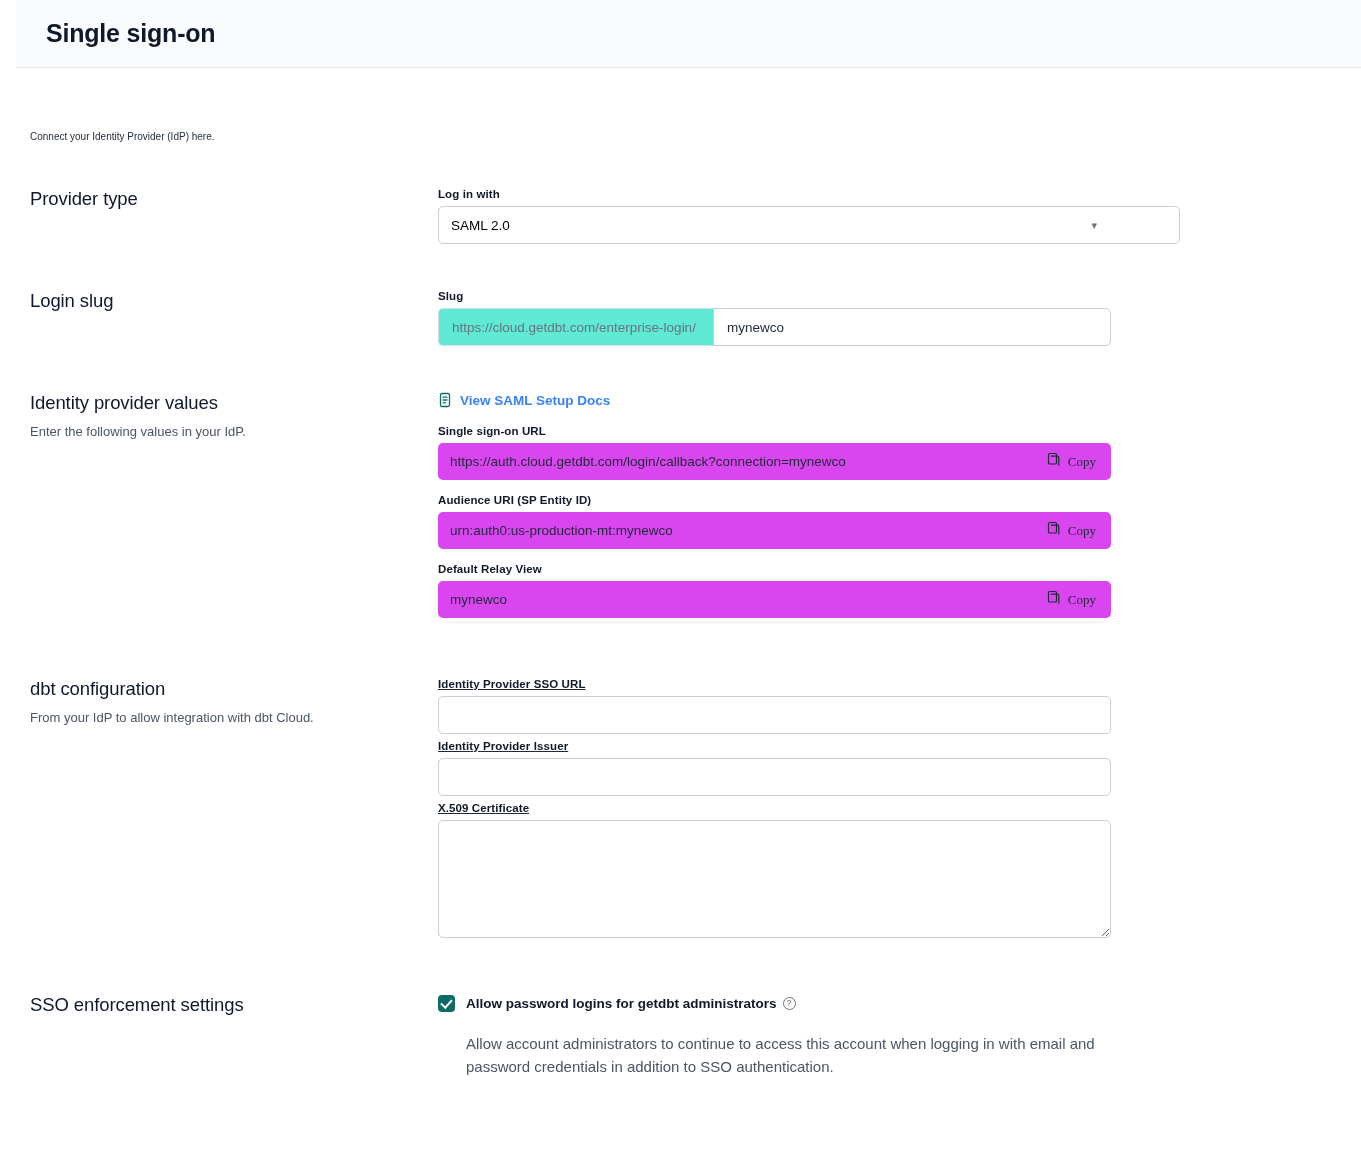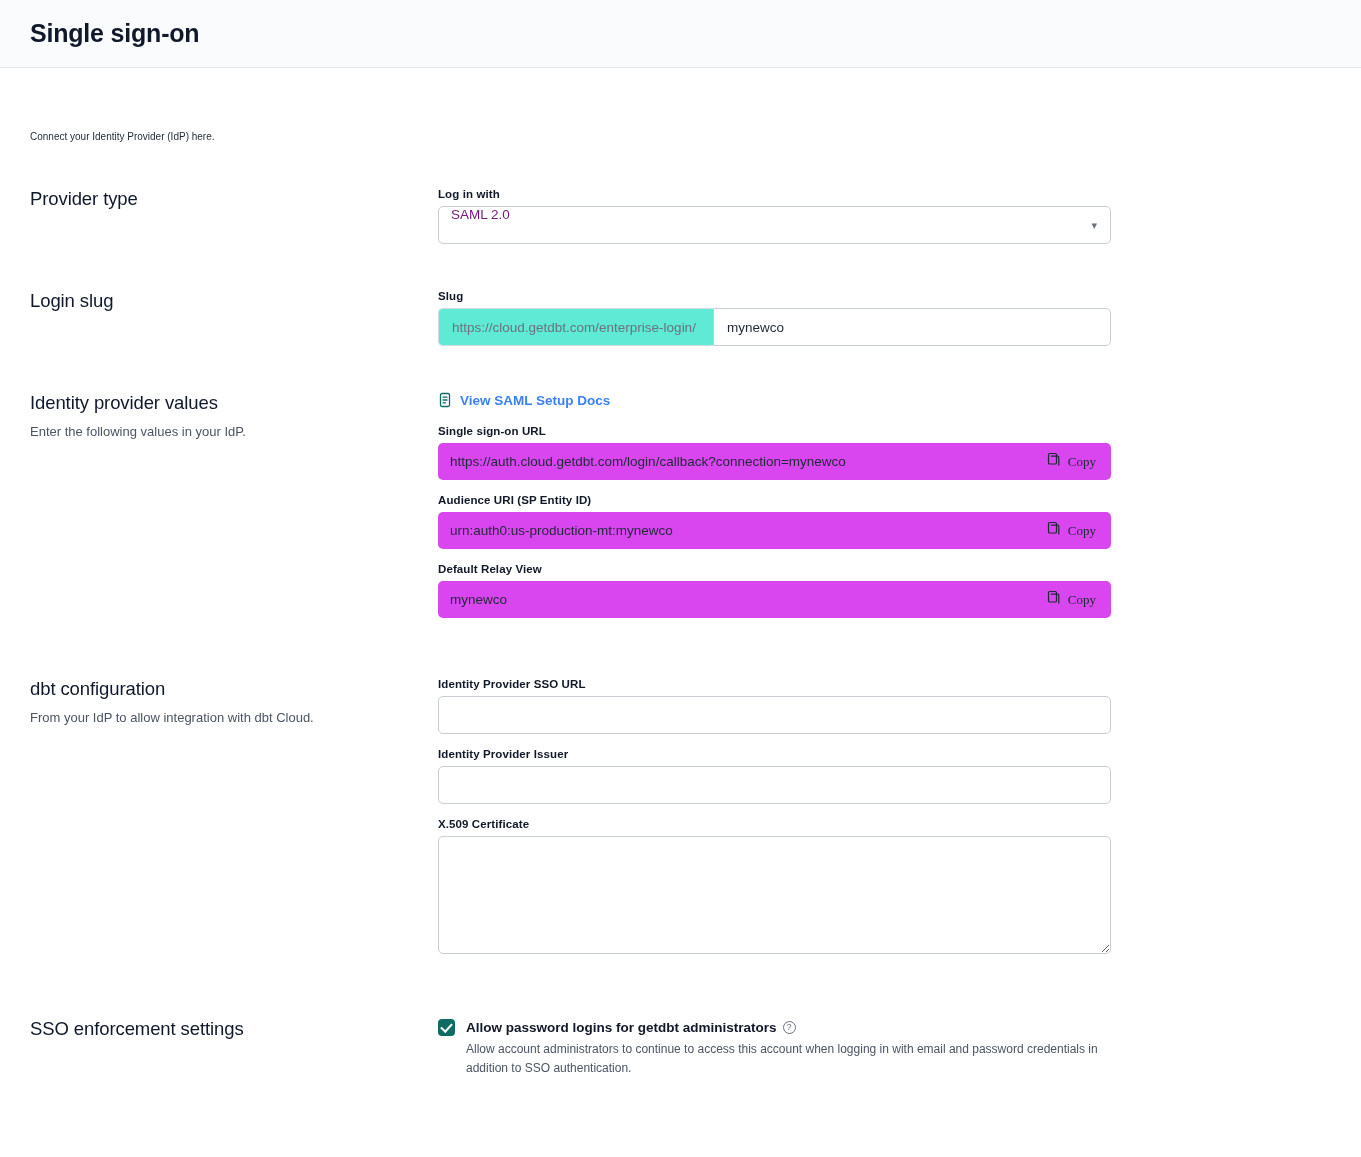--- a/index.html
+++ b/index.html
@@ -18,20 +18,21 @@
   }
 
   
   .page-header {
     height: 68px;
     background: #fafbfc;
     border-bottom: 1px solid #e5e7eb;
     display: flex;
     align-items: center;
     padding: 0 30px;
+    margin-left: 16px;
   }
   .page-header h1 {
     margin: 0;
     font-size: 25px;
     font-weight: bold;
     color: #10182b;
     letter-spacing: -0.2px;
   }
 
   
@@ -79,30 +80,30 @@
     letter-spacing: 0.1px;
   }
 
   
   .select-wrap {
     position: relative;
     width: 673px;
   }
   select.form-select,
   .fake-select {
-    width: 673px;
+    width: 742px;
     height: 38px;
     border: 1px solid #c9ced6;
     border-radius: 5px;
     background: #ffffff;
     font-size: 13.5px;
-    color: #701a75;
+    color: #000000;
     padding: 0 12px;
     display: flex;
-    align-items: flex-start;
+    align-items: center;
     appearance: none;
     font-family: "Liberation Sans", sans-serif;
   }
   .select-chevron {
     position: absolute;
     right: 14px;
     top: 50%;
     transform: translateY(-50%);
     pointer-events: none;
     color: #6b7280;
@@ -192,21 +193,21 @@
     height: 38px;
     border: 1px solid #c9ced6;
     border-radius: 5px;
     background: #fff;
     padding: 0 12px;
     font-size: 13.5px;
     color: #1f2937;
     font-family: "Liberation Sans", sans-serif;
     outline: none;
   }
-  .input-block { margin-bottom: 14px; }
+  .input-block { margin-bottom: 6px; text-decoration: underline; }
   .textarea-input {
     width: 673px;
     height: 118px;
     border: 1px solid #c9ced6;
     border-radius: 5px;
     background: #fff;
     padding: 9px 12px;
     font-size: 13.5px;
     color: #1f2937;
     font-family: "Liberation Sans", sans-serif;
@@ -256,23 +257,23 @@
     border-radius: 50%;
     color: #6b7280;
     font-size: 9px;
     line-height: 11px;
     text-align: center;
     display: inline-block;
     font-weight: normal;
     cursor: pointer;
   }
   .check-desc {
-    font-size: 12px;
+    font-size: 15px;
     color: #4b5563;
-    margin-top: 4px;
+    margin-top: 20px;
     line-height: 1.55;
     max-width: 640px;
   }
 </style>
 </head>
 <body>
 
 <div class="page-header">
   <h1>Single sign-on</h1>
 </div>

